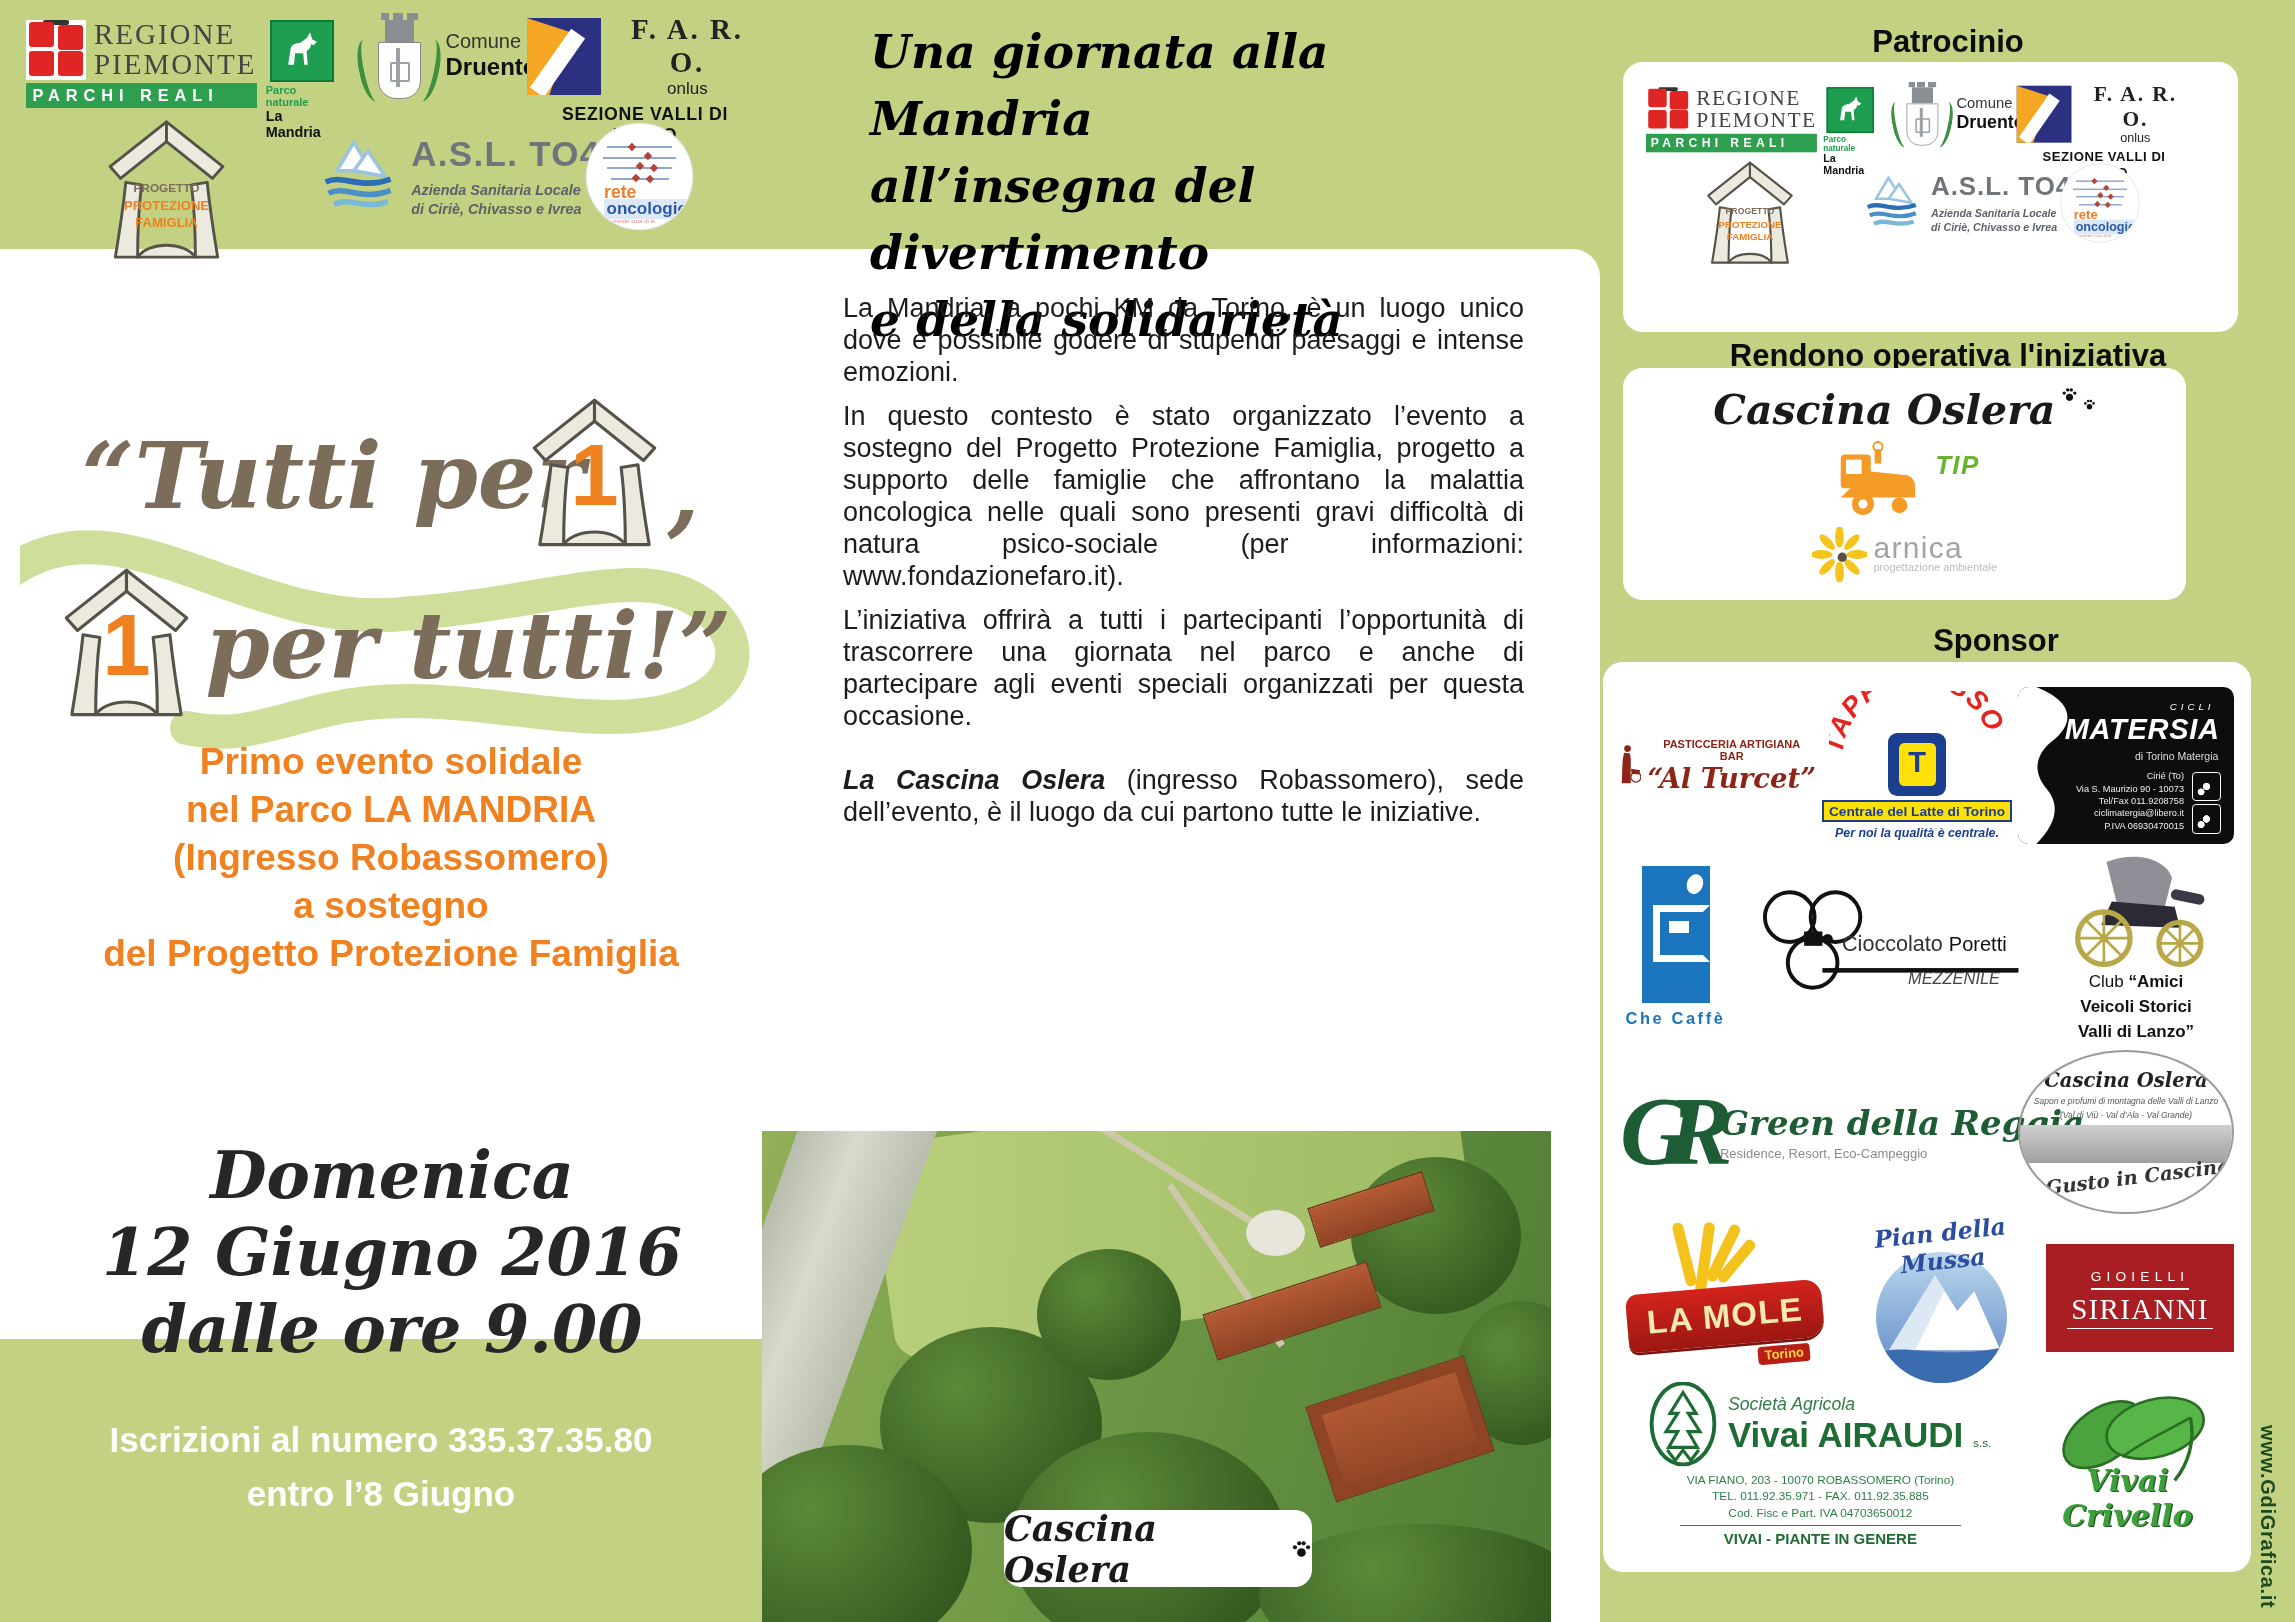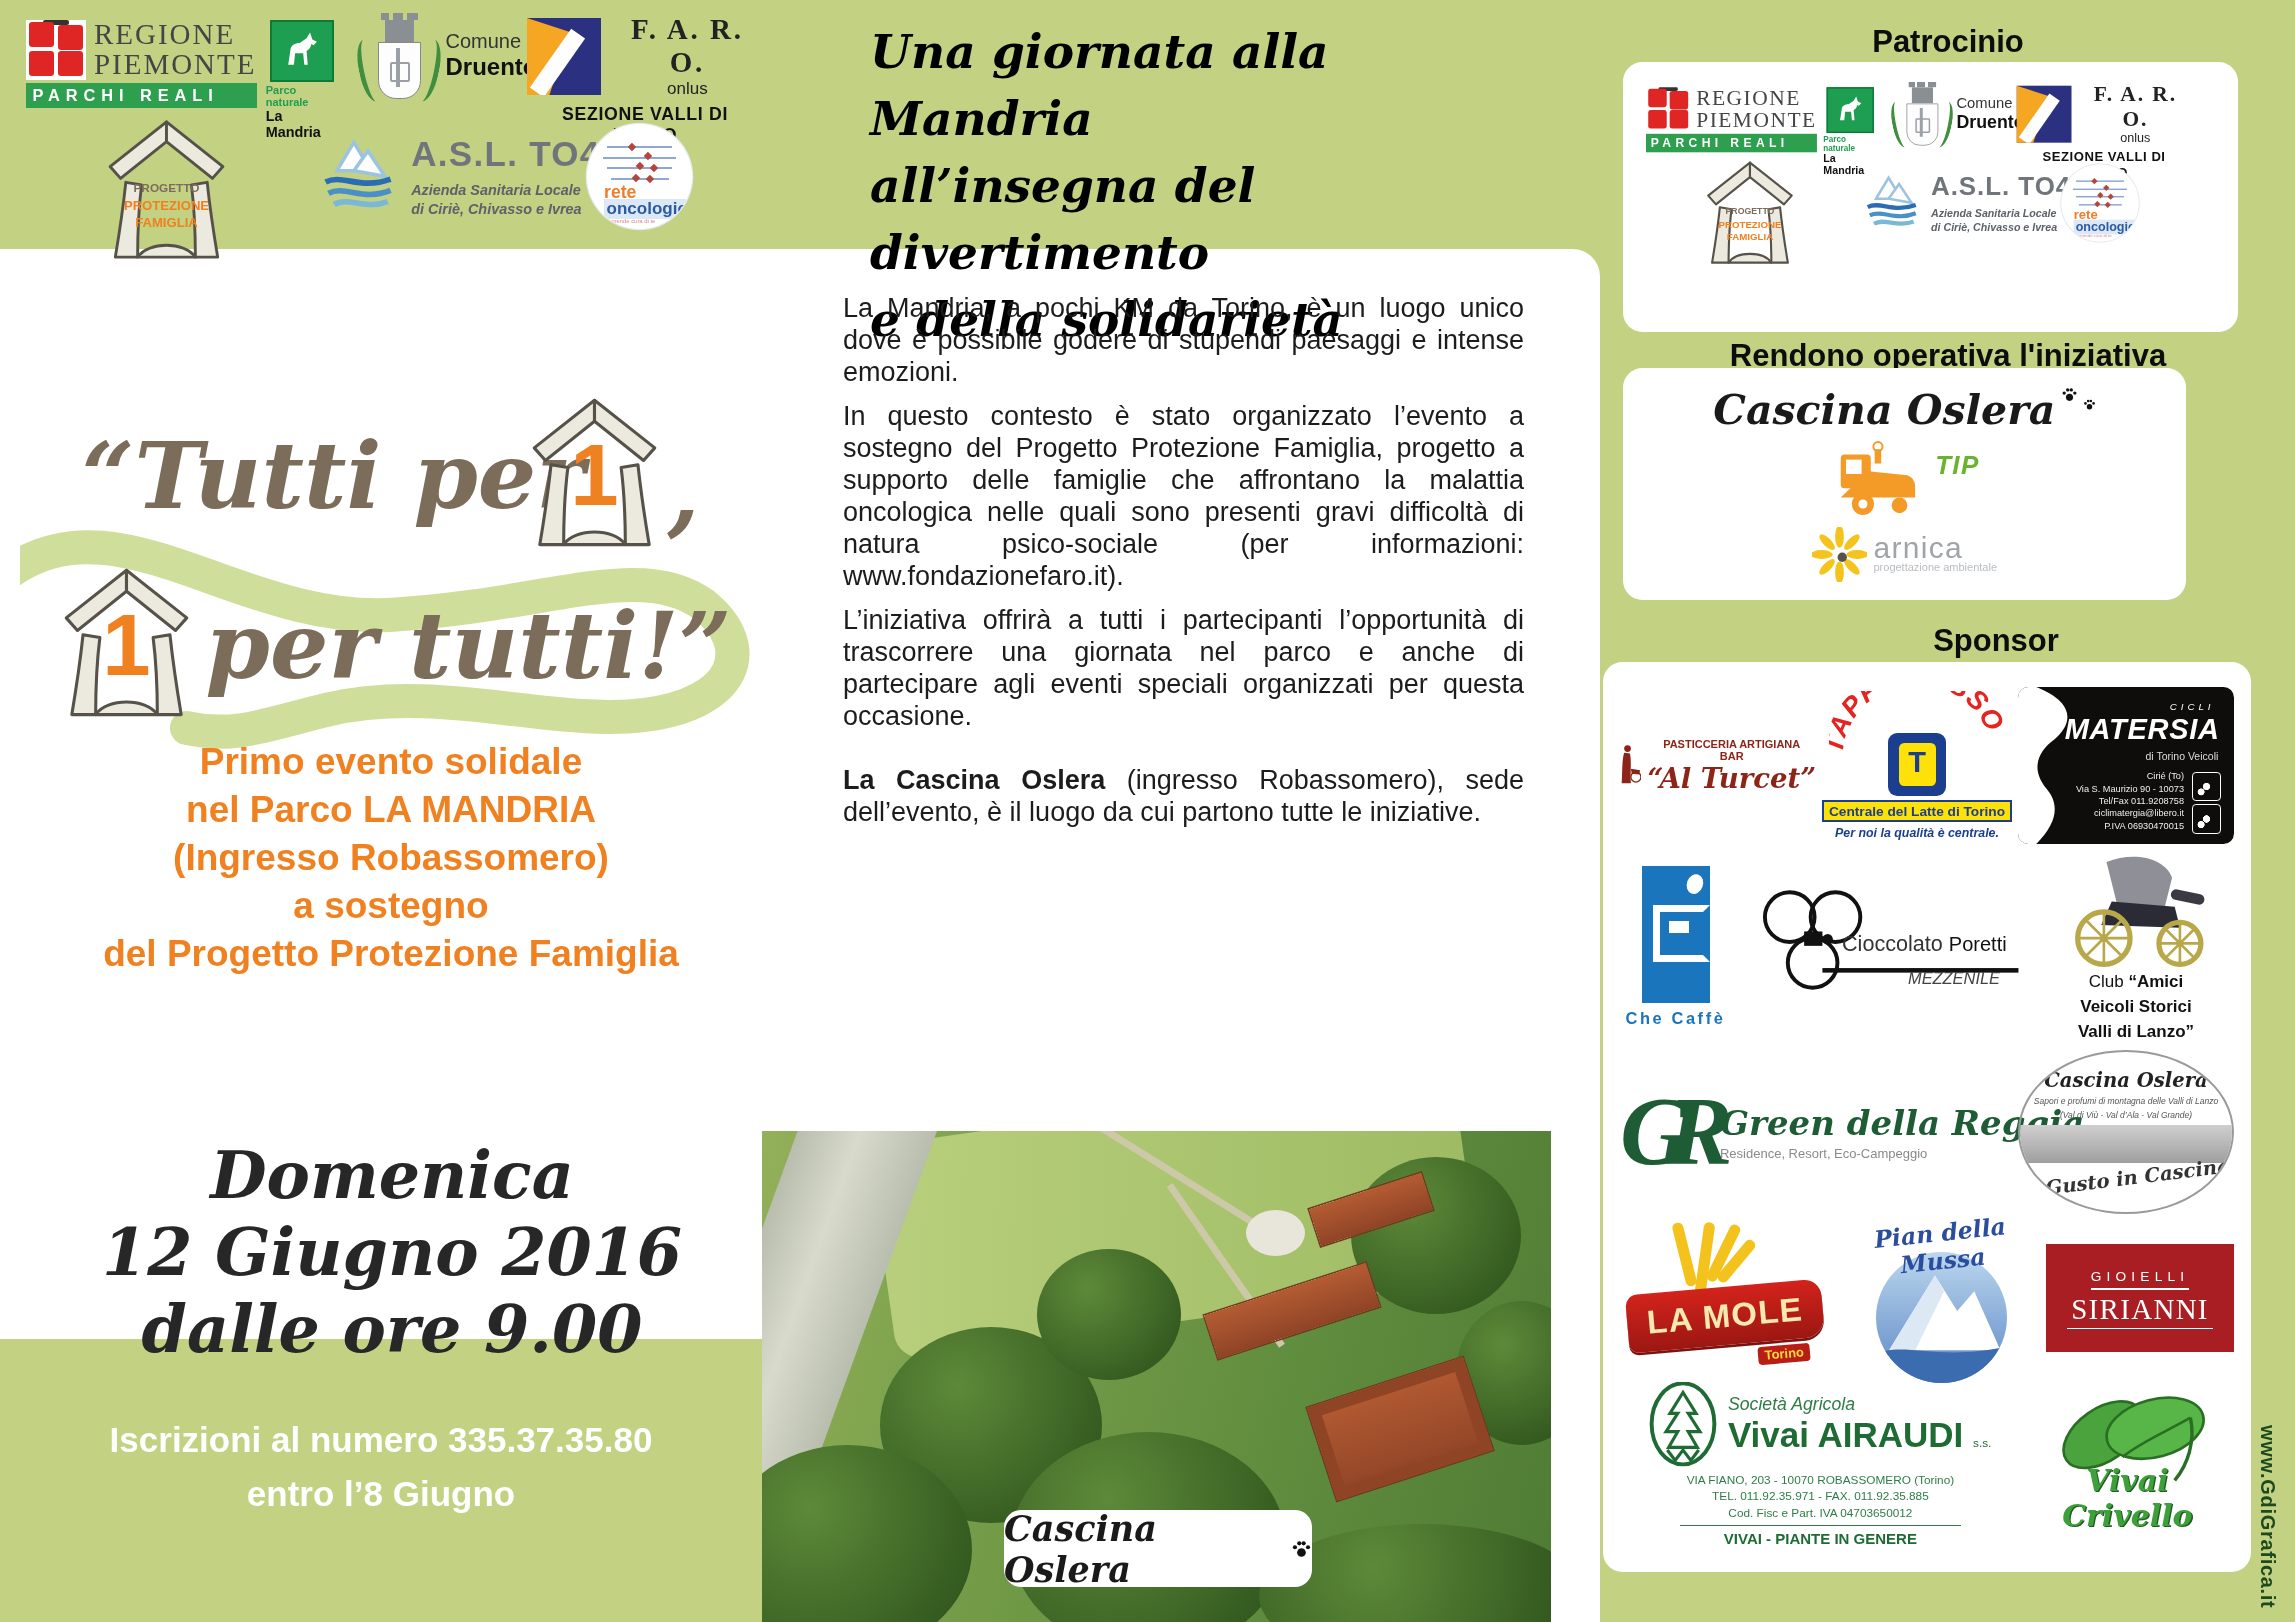--- a/index.html
+++ b/index.html
@@ -69,21 +69,21 @@
   
   .date{left:65px;top:1137px;width:654px;text-align:center;color:#272727;
     font-family:"DejaVu Serif",serif;font-style:italic;font-weight:bold;font-size:65px;line-height:77px;}
   
   .reg{left:0;top:1413px;width:762px;text-align:center;color:#fff;font-weight:bold;font-size:35px;line-height:54px;}
   
   .bodytext{left:843px;top:292px;width:681px;color:#1c1c1c;font-size:27px;line-height:32px;text-align:justify;}
   .bodytext p{margin:0 0 0 0;}
   .bodytext p + p{margin-top:12px;}
   .bodytext p.gap{margin-top:32px;}
-  .bodytext b{font-weight:bold;}
+  .bodytext b{font-weight:bold;font-style:italic;}
   
   .photo{left:762px;top:1131px;width:789px;height:492px;overflow:hidden;background:linear-gradient(105deg,#93b05a 0%,#749c48 35%,#5d8a3c 70%,#4f7c34 100%);}
   .ph{position:absolute;}
   .ph-field{left:118px;top:-26px;width:589px;height:216px;background:linear-gradient(100deg,#b9cf7d,#9dbb62);transform:rotate(-8deg);border-radius:26px;}
   .ph-road{left:-39px;top:-52px;width:131px;height:537px;background:linear-gradient(90deg,#b9bdae,#d8dbcc 45%,#b9bdae);transform:rotate(20deg);}
   .ph-road2{left:-26px;top:366px;width:275px;height:39px;background:#c6c9ba;transform:rotate(-18deg);}
   .ph-tree{border-radius:50%;background:radial-gradient(circle at 35% 30%,#5d8a39,#33591f 80%);}
   .ph-path{background:#cdc9a8;height:6.5px;transform:rotate(32deg);}
   .ph-bld{background:linear-gradient(#b45b33,#8f4426);box-shadow:0 0 0 1.3px #6e3a20;}
   .ph-circle{width:59px;height:46px;border-radius:50%;background:#e8e6da;}
@@ -554,21 +554,21 @@
       <div class="tappo-bar">Centrale del Latte di Torino</div>
       <div class="tappo-slogan">Per noi la qualità è centrale.</div>
     </div>
     <div class="sp-matersia">
       <svg width="98" height="157" viewBox="0 0 75 120" style="position:absolute;left:0;top:0;">
         <path d="M0 0 L40 0 C55 10 50 30 35 42 C22 52 18 66 30 78 C42 90 40 104 28 120 L0 120 Z" fill="#fff"></path>
         <path d="M14 0 L44 0 C58 12 52 32 38 44 C26 54 24 64 34 76 C46 90 44 106 30 120 L14 120 C30 104 32 90 22 78 C10 64 14 50 28 40 C42 28 44 12 14 0 Z" fill="#0f0d0b"></path>
       </svg>
       <div class="mat-cicli">CICLI</div>
       <div class="mat-name">MATERSIA</div>
-      <div class="mat-sub">di Torino Veicoli</div>
+      <div class="mat-sub">di Torino Matergia</div>
       <div class="mat-addr">
         <div>Cirié (To)</div>
         <div>Via S. Maurizio 90 - 10073</div>
         <div>Tel/Fax 011.9208758</div>
         <div>ciclimatergia@libero.it</div>
         <div>P.IVA 06930470015</div>
       </div>
       <div class="mat-ic" style="bottom:43px;"></div>
       <div class="mat-ic" style="bottom:10.5px;"></div>
     </div>

